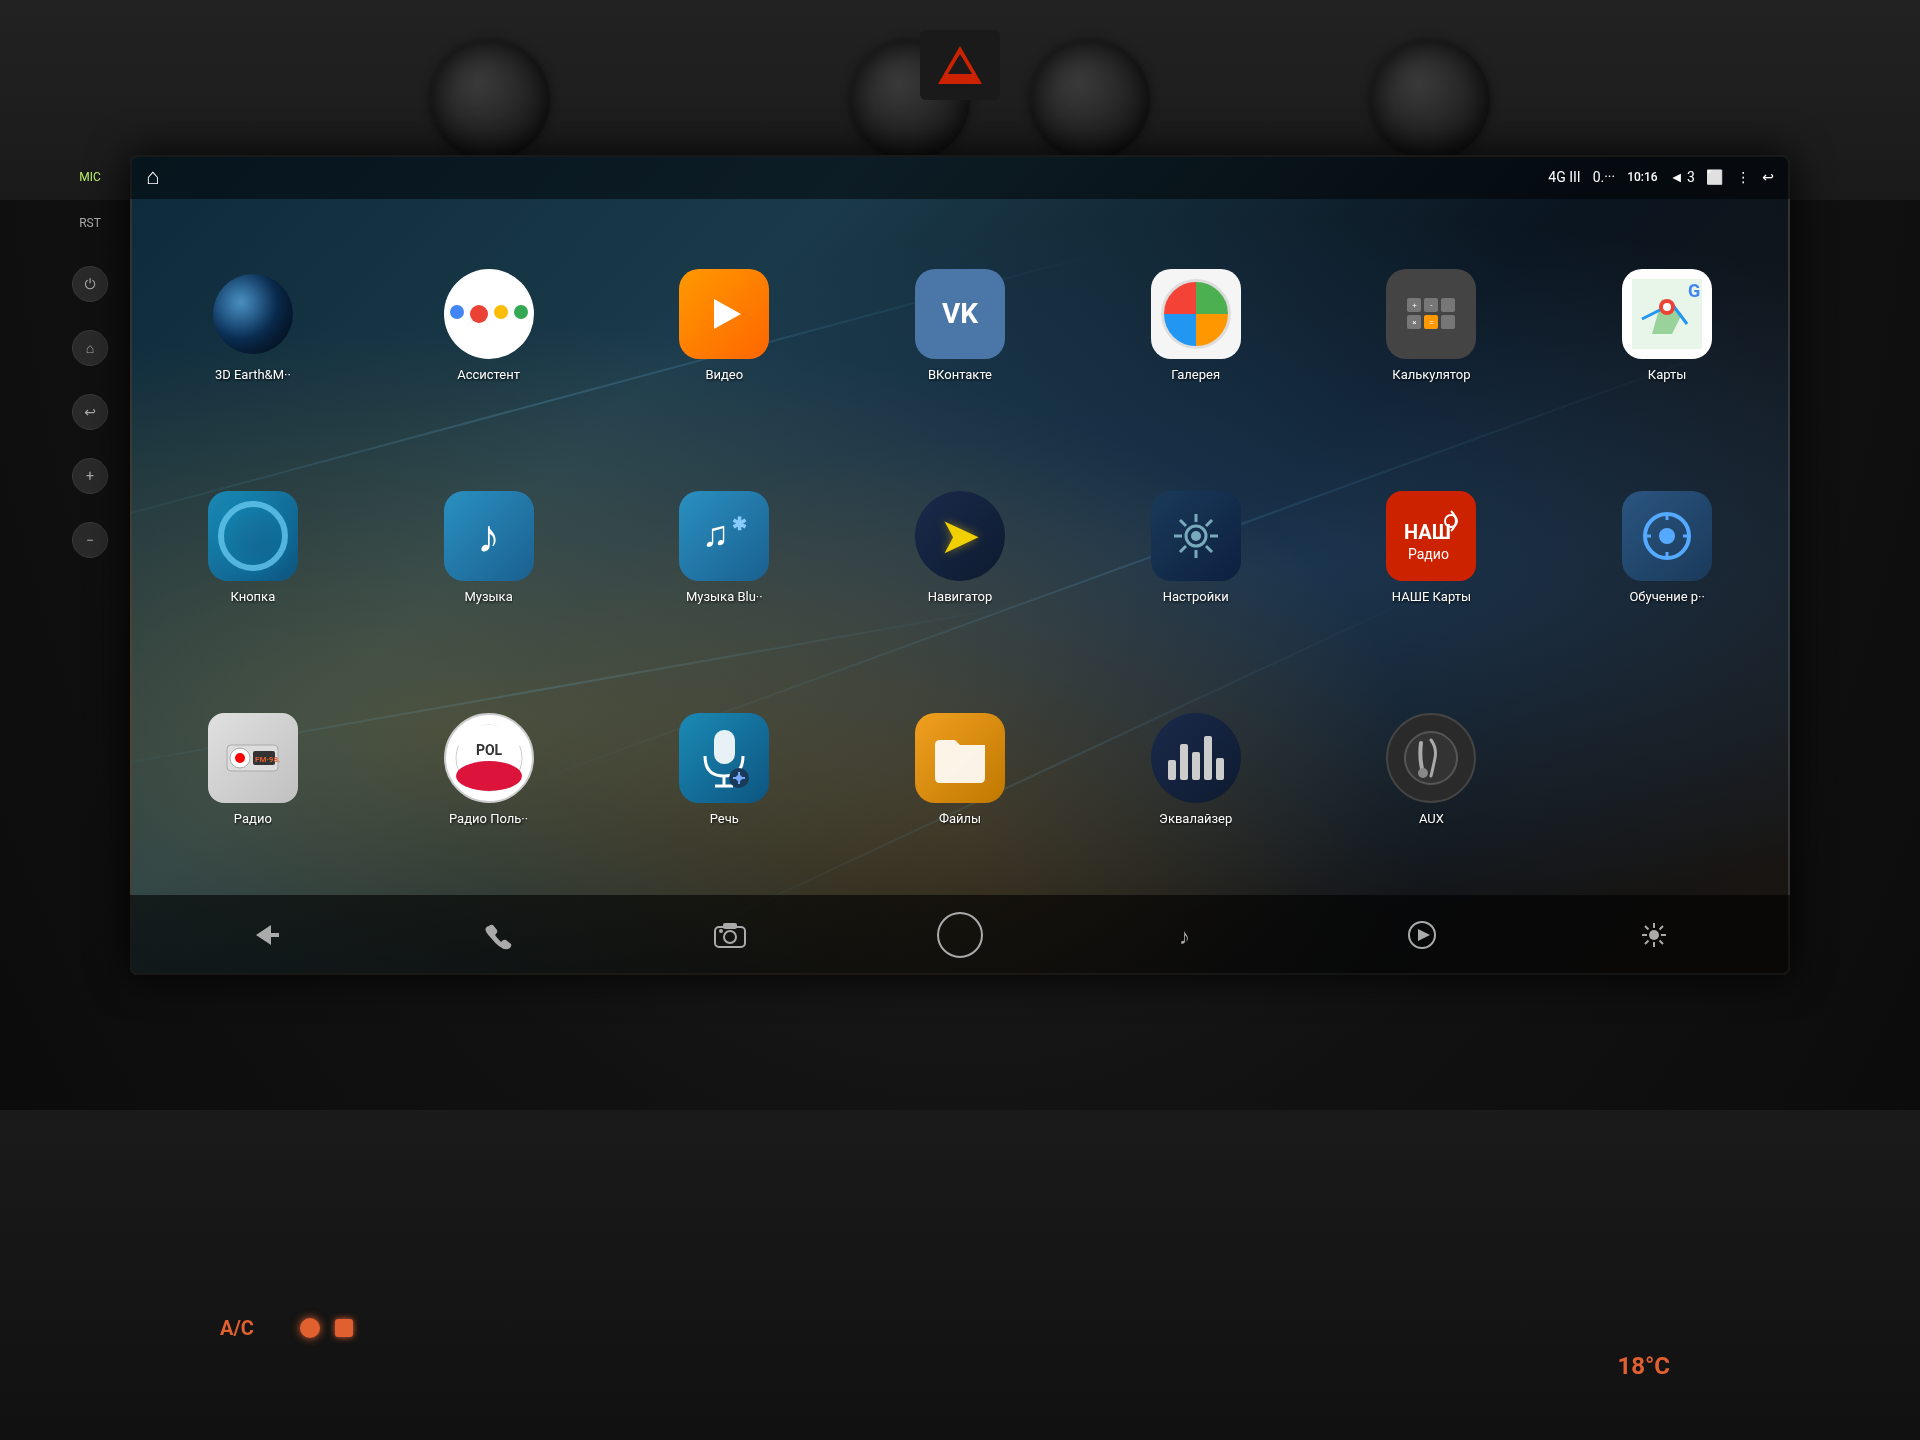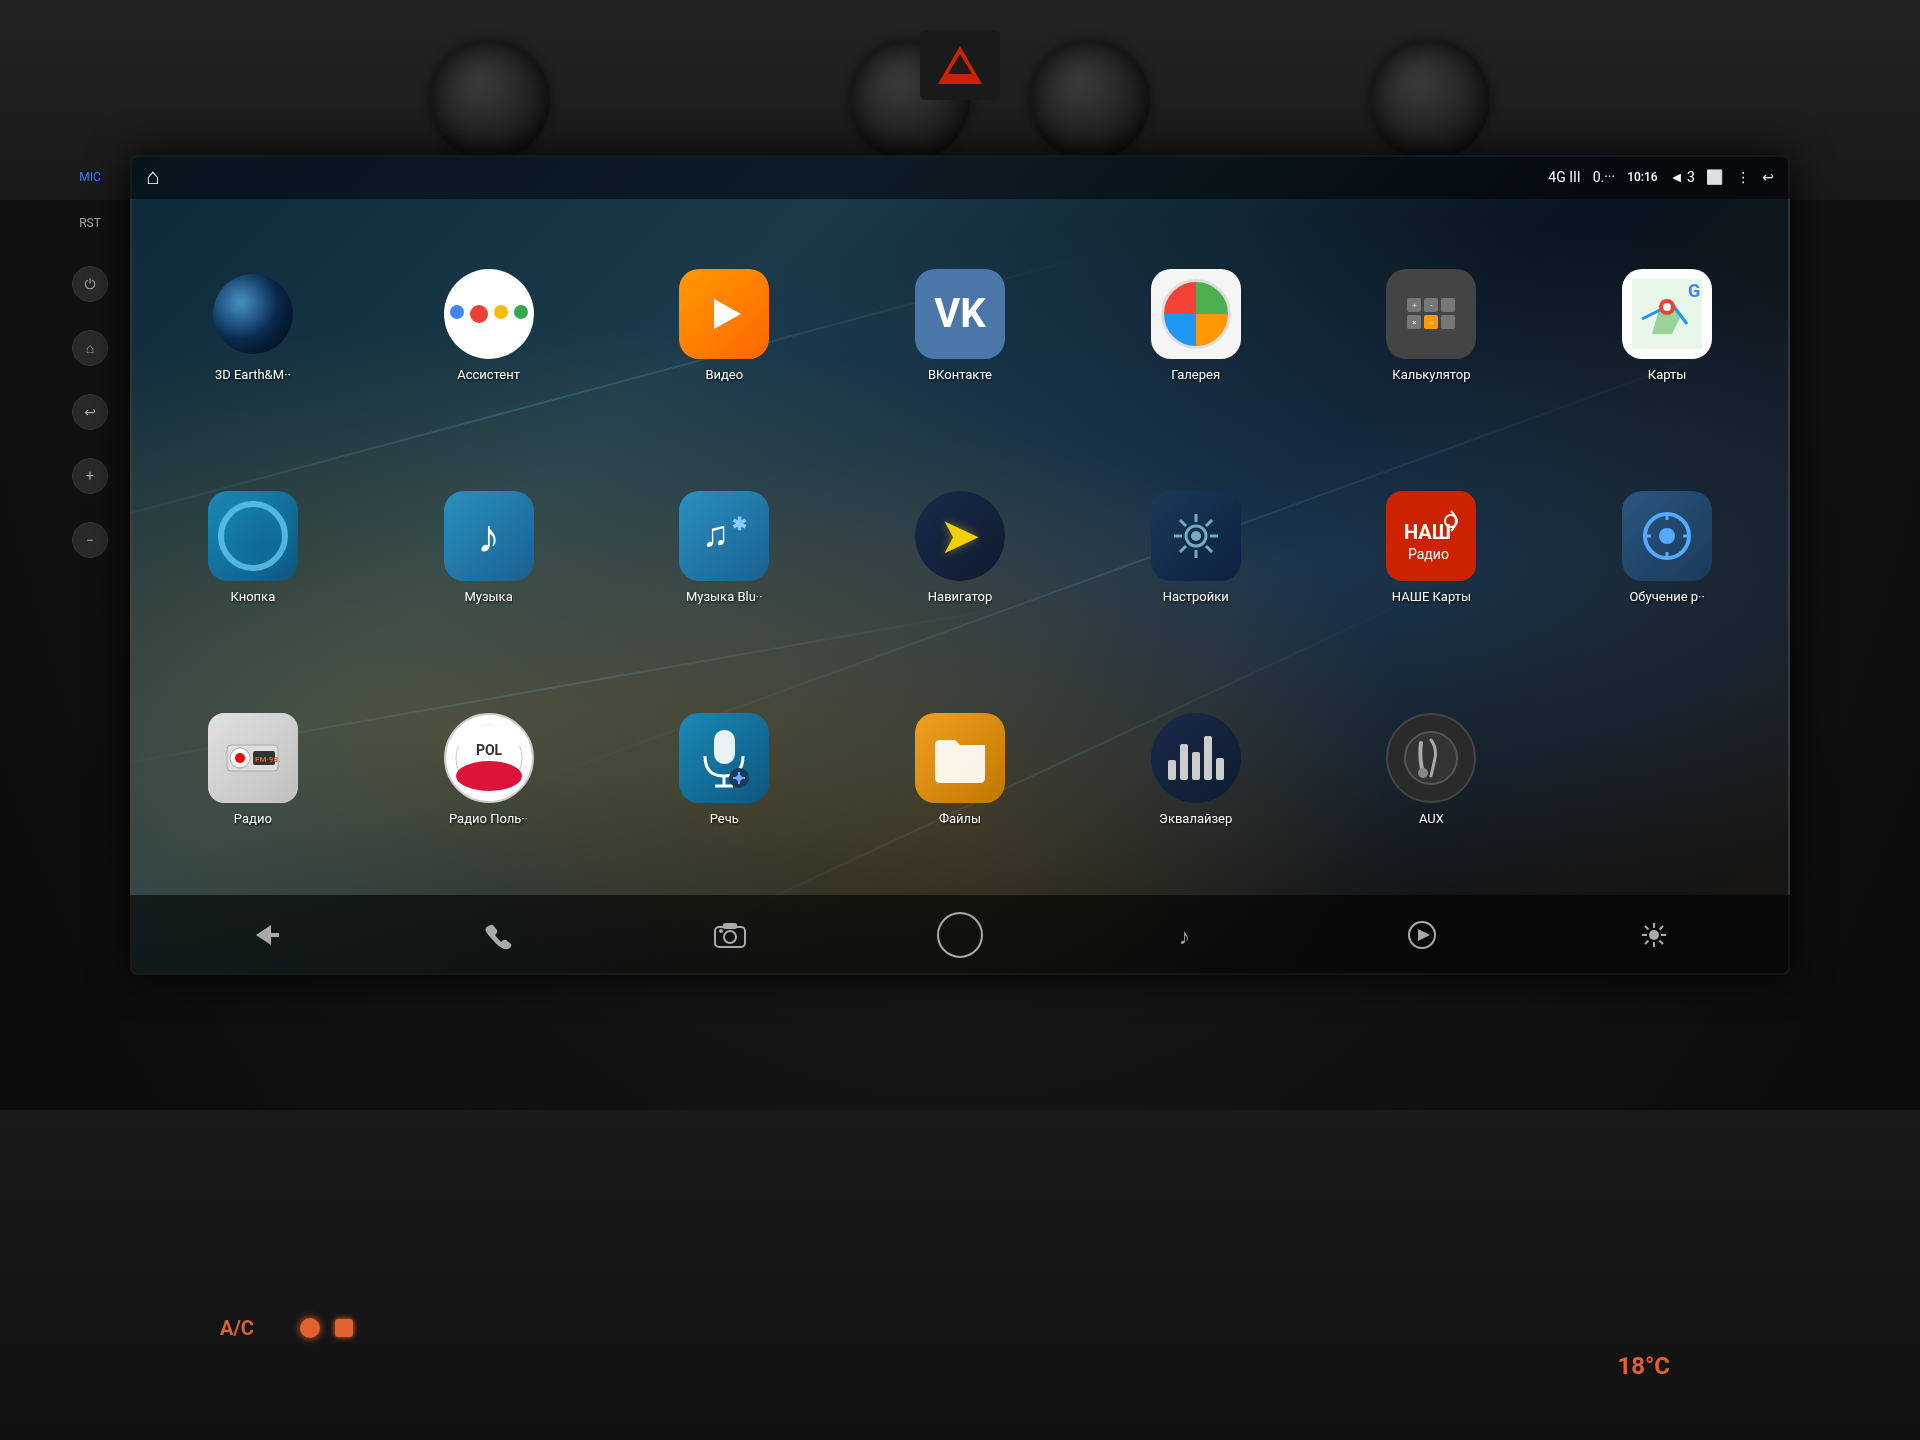--- a/index.html
+++ b/index.html
@@ -264,21 +264,21 @@
       bottom: 0;
       left: 0;
       right: 0;
       height: 330px;
       background: linear-gradient(to bottom, #1a1a1a, #111);
     }
 
     
     .vk-icon {
       color: #fff;
-      font-size: 40px;
+      font-size: 28px;
       font-weight: bold;
     }
 
     
     .assistant-dots {
       display: flex;
       gap: 6px;
     }
     .dot-g { width: 14px; height: 14px; border-radius: 50%; }
 
@@ -367,21 +367,21 @@
   <div class="vent"></div>
   <div style="width:100px;"></div>
   <div class="vent"></div>
 </div>
 
 <div class="hazard-btn">
   <div class="hazard-triangle"></div>
 </div>
 
 <div class="side-panel-left">
-  <div style="color:#3b82f6;font-size:12px;margin-bottom:4px;">MIC</div>
+  <div style="color:#bef264;font-size:12px;margin-bottom:4px;">MIC</div>
   <div style="color:#aaa;font-size:12px;margin-bottom:8px;">RST</div>
   <div class="side-btn">
     <span>⏻</span>
   </div>
   <div class="side-btn">
     <span>⌂</span>
   </div>
   <div class="side-btn">
     <span>↩</span>
   </div>

